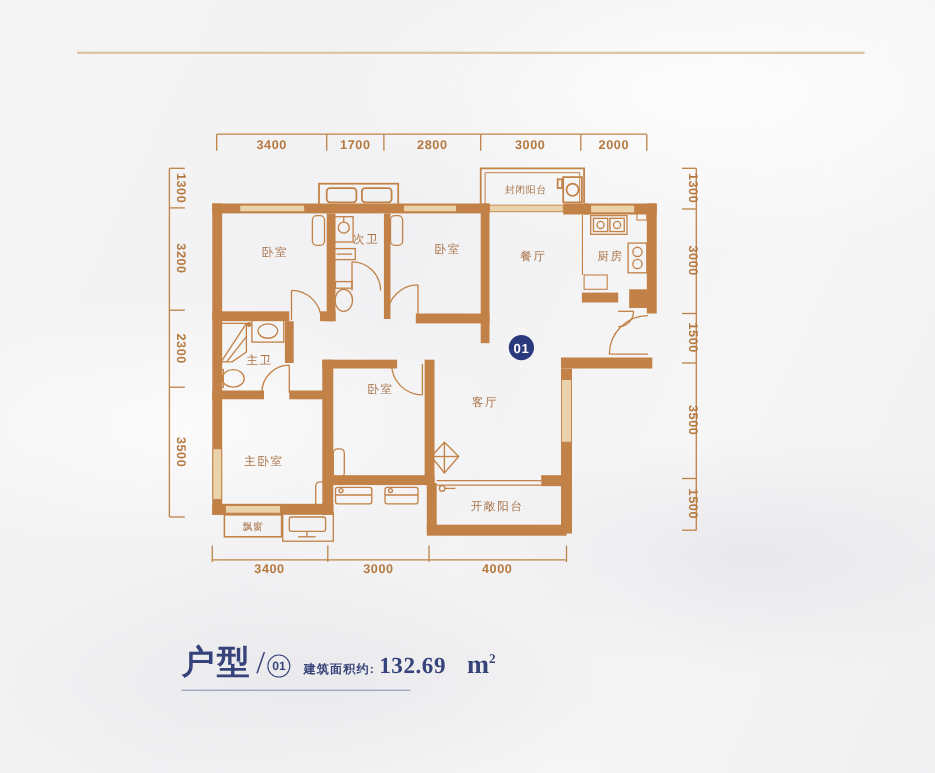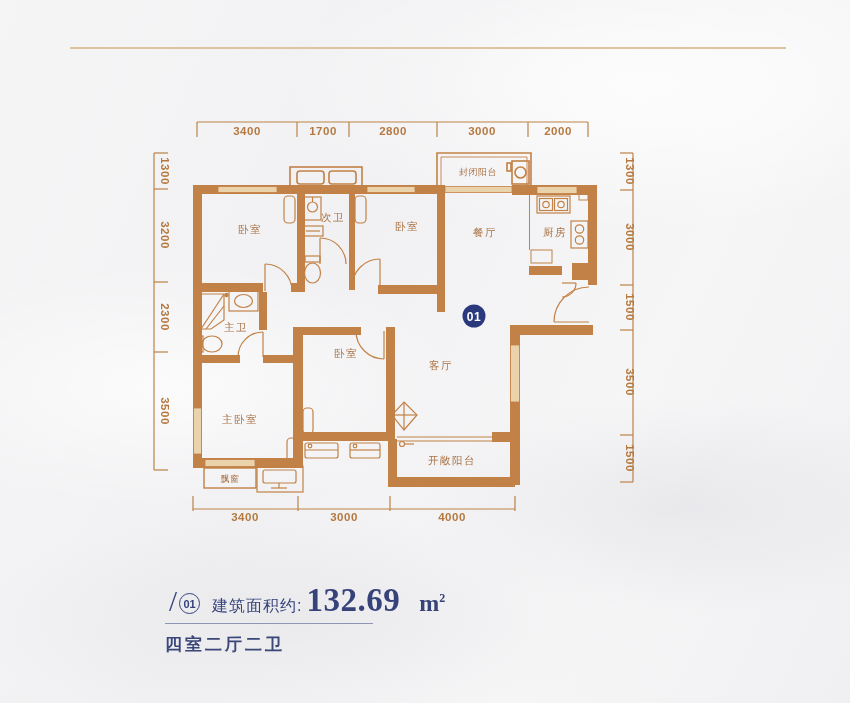--- a/index.html
+++ b/index.html
@@ -31,22 +31,22 @@
 
   .footer{position:absolute;left:165px;top:582px;color:#36437a;}
   .footer .row1{display:flex;align-items:baseline;white-space:nowrap;}
   .type-label{font-family:"Liberation Serif", serif;font-size:30px;font-weight:bold;letter-spacing:2px;}
   .slash{font-family:"Liberation Serif", serif;font-size:29px;font-weight:normal;margin:0 2px 0 4px;}
   .unit-circle{
     width:19px;height:19px;border:1.5px solid #36437a;border-radius:50%;
     display:inline-flex;align-items:center;justify-content:center;
     font-size:11px;font-weight:bold;align-self:center;margin-top:6px;
   }
-  .area-label{font-size:16px;font-weight:normal;margin:0 4px 0 12px;letter-spacing:1px;}
-  .area-value{font-family:"Liberation Serif", serif;font-size:33px;font-weight:bold;letter-spacing:.5px;text-align:center;}
+  .area-label{font-size:11px;font-weight:bold;margin:0 4px 0 12px;letter-spacing:1px;}
+  .area-value{font-family:"Liberation Serif", serif;font-size:21px;font-weight:bold;letter-spacing:.5px;text-align:center;}
   .area-unit{font-family:"Liberation Serif", serif;font-size:24px;font-weight:bold;margin-left:19px;}
   .area-sup{font-family:"Liberation Serif", serif;font-size:12px;font-weight:bold;vertical-align:super;}
   .footer .divider{width:208px;height:0;border-top:1.5px solid #8d97b4;margin-top:4px;}
   .footer .row2{font-size:17px;letter-spacing:3px;margin-top:9px;font-weight:bold;color:#3a4778;}
 </style>
 </head>
 <body>
 
 <div class="texture"></div>
 <div class="top-rule"></div>
@@ -324,23 +324,23 @@
   </g>
 
   <g>
     <circle cx="474" cy="316" r="11.5" fill="#2a397c"></circle>
     <text class="badge-label" x="474" y="320.5" text-anchor="middle">01</text>
   </g>
 </svg>
 
 <div class="footer">
   <div class="row1">
+    <span class="type-label">户型</span>
     <span class="slash">/</span>
     <span class="unit-circle">
         <span>01</span>
       </span>
     <span class="area-label">建筑面积约:</span>
     <span class="area-value">132.69</span>
     <span class="area-unit"><span>m</span><span class="area-sup">2</span></span>
   </div>
   <div class="divider"></div>
-  <div class="row2">四室二厅二卫</div>
 </div>
 
 </body></html>

